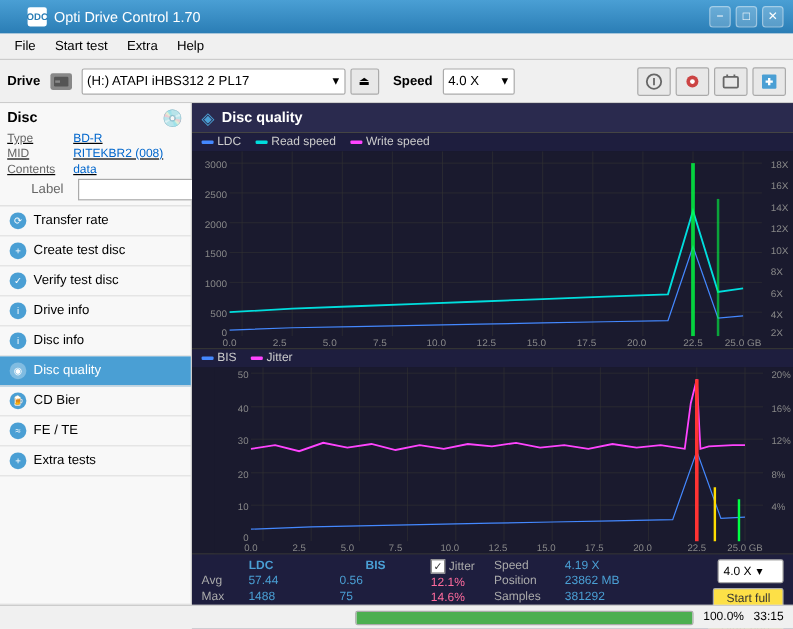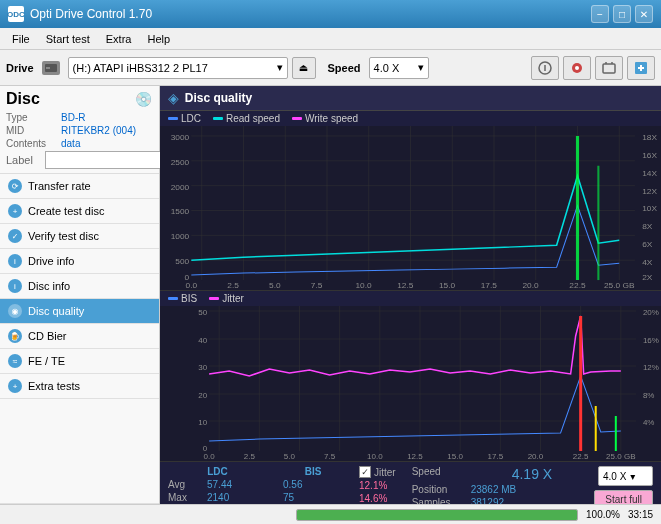--- a/index.html
+++ b/index.html
@@ -9,21 +9,21 @@
     .title-bar {
       background: linear-gradient(to bottom, #4a9fd4, #2a7db5);
       color: white;
       display: flex;
       align-items: center;
       justify-content: space-between;
       padding: 4px 8px;
       height: 28px;
     }
     .title-bar-left { display: flex; align-items: center; gap: 6px; font-size: 12px; font-weight: 500; }
-    .title-bar-icon { width: 16px; height: 16px; background: #fff; border-radius: 2px; display: flex; align-items: center; justify-content: center; font-size: 8px; color: #2a7db5; font-weight: bold; }
+    .title-bar-icon { width: 16px; height: 16px; background: #fff; border-radius: 2px; display: flex; align-items: center; justify-content: center; font-size: 8px; color: #2a7db5; font-weight: bold; margin-left: 15px; }
     .title-bar-controls { display: flex; gap: 4px; }
     .title-btn { width: 18px; height: 18px; background: rgba(255,255,255,0.2); border: 1px solid rgba(255,255,255,0.4); border-radius: 3px; display: flex; align-items: center; justify-content: center; cursor: pointer; font-size: 10px; color: white; }
 
     
     .menu-bar {
       background: #f0f0f0;
       display: flex;
       align-items: center;
       padding: 2px 4px;
       height: 22px;
@@ -87,27 +87,27 @@
 
     
     .disc-section {
       padding: 4px 6px;
       border-bottom: 1px solid #ddd;
     }
     .disc-header {
       display: flex; align-items: center; justify-content: space-between;
       margin-bottom: 4px;
     }
-    .disc-title { font-size: 16px; font-weight: bold; }
+    .disc-title { font-size: 12px; font-weight: bold; }
     .disc-icon { font-size: 14px; color: #666; }
-    .disc-field { display: flex; margin-bottom: 2px; font-size: 10px; }
+    .disc-field { display: flex; margin-bottom: 2px; font-size: 10px; text-decoration: underline; }
     .disc-field-label { color: #666; width: 55px; flex-shrink: 0; }
     .disc-field-value { color: #0066cc; font-weight: 500; }
     .disc-field-value.blue { color: #0066cc; }
-    .label-row { display: flex; align-items: center; gap: 4px; margin-top: 2px; }
+    .label-row { display: flex; align-items: center; gap: 4px; margin-top: 2px; margin-left: 20px; }
     .label-input {
       flex: 1; height: 18px; border: 1px solid #aaa; font-size: 10px; padding: 0 2px;
       background: white;
     }
     .label-btn {
       width: 18px; height: 18px; background: #e8e8e8; border: 1px solid #aaa;
       border-radius: 2px; cursor: pointer; display: flex; align-items: center; justify-content: center; font-size: 10px;
     }
 
     
@@ -208,21 +208,21 @@
     .stats-col { display: flex; flex-direction: column; gap: 2px; }
     .stats-header { color: #4a9fd4; font-size: 10px; font-weight: bold; text-align: center; }
     .stats-row { display: flex; gap: 4px; font-size: 10px; color: #aaa; }
     .stats-label { color: #aaa; width: 35px; }
     .stats-value { color: #4a9fd4; min-width: 60px; }
     .jitter-check { display: flex; align-items: center; gap: 3px; color: #aaa; font-size: 10px; }
     .checkbox { width: 12px; height: 12px; border: 1px solid #888; background: white; display: flex; align-items: center; justify-content: center; font-size: 9px; color: #333; }
     .jitter-value { color: #ff6b9d; }
     .speed-label-s { color: #aaa; width: 55px; }
     .chart-btn {
-      padding: 3px 10px; background: #f9a8d4; border: 1px solid #aaa;
+      padding: 3px 10px; background: #fde047; border: 1px solid #aaa;
       border-radius: 2px; cursor: pointer; font-size: 10px; color: #333;
     }
 
     .speed-selector {
       display: flex; align-items: center; background: white; border: 1px solid #aaa;
       border-radius: 2px; height: 20px; padding: 0 4px; font-size: 10px;
       min-width: 55px; cursor: pointer;
     }
   </style>
 </head>
@@ -302,21 +302,21 @@
       <div class="disc-header">
         <span class="disc-title">Disc</span>
         <span class="disc-icon">💿</span>
       </div>
       <div class="disc-field">
         <span class="disc-field-label">Type</span>
         <span class="disc-field-value">BD-R</span>
       </div>
       <div class="disc-field">
         <span class="disc-field-label">MID</span>
-        <span class="disc-field-value">RITEKBR2 (004)</span>
+        <span class="disc-field-value">RITEKBR2 (008)</span>
       </div>
       <div class="disc-field">
         <span class="disc-field-label">Contents</span>
         <span class="disc-field-value blue">data</span>
       </div>
       <div class="label-row">
         <span class="disc-field-label" style="width:35px;">Label</span>
         <input class="label-input" type="text" value="" style="">
         <div class="label-btn">🔍</div>
       </div>
@@ -526,21 +526,21 @@
     <div class="stats-bar">
 
       <div class="stats-col">
         <div class="stats-header">LDC</div>
         <div class="stats-row">
           <span class="stats-label">Avg</span>
           <span class="stats-value">57.44</span>
         </div>
         <div class="stats-row">
           <span class="stats-label">Max</span>
-          <span class="stats-value">2140</span>
+          <span class="stats-value">1488</span>
         </div>
         <div class="stats-row">
           <span class="stats-label">Total</span>
           <span class="stats-value">21930603</span>
         </div>
       </div>
 
       <div class="stats-col">
         <div class="stats-header">BIS</div>
         <div class="stats-row">
@@ -563,21 +563,21 @@
           <span class="jitter-value">12.1%</span>
         </div>
         <div class="stats-row">
           <span class="jitter-value">14.6%</span>
         </div>
       </div>
 
       <div class="stats-col">
         <div class="stats-row">
           <span class="speed-label-s">Speed</span>
-          <span style="color:#4a9fd4;font-size:14px;margin-left:41px;">4.19 X</span>
+          <span style="color:#4a9fd4;font-size:10px;">4.19 X</span>
         </div>
         <div class="stats-row">
           <span class="speed-label-s">Position</span>
           <span style="color:#4a9fd4;font-size:10px;">23862 MB</span>
         </div>
         <div class="stats-row">
           <span class="speed-label-s">Samples</span>
           <span style="color:#4a9fd4;font-size:10px;">381292</span>
         </div>
       </div>

